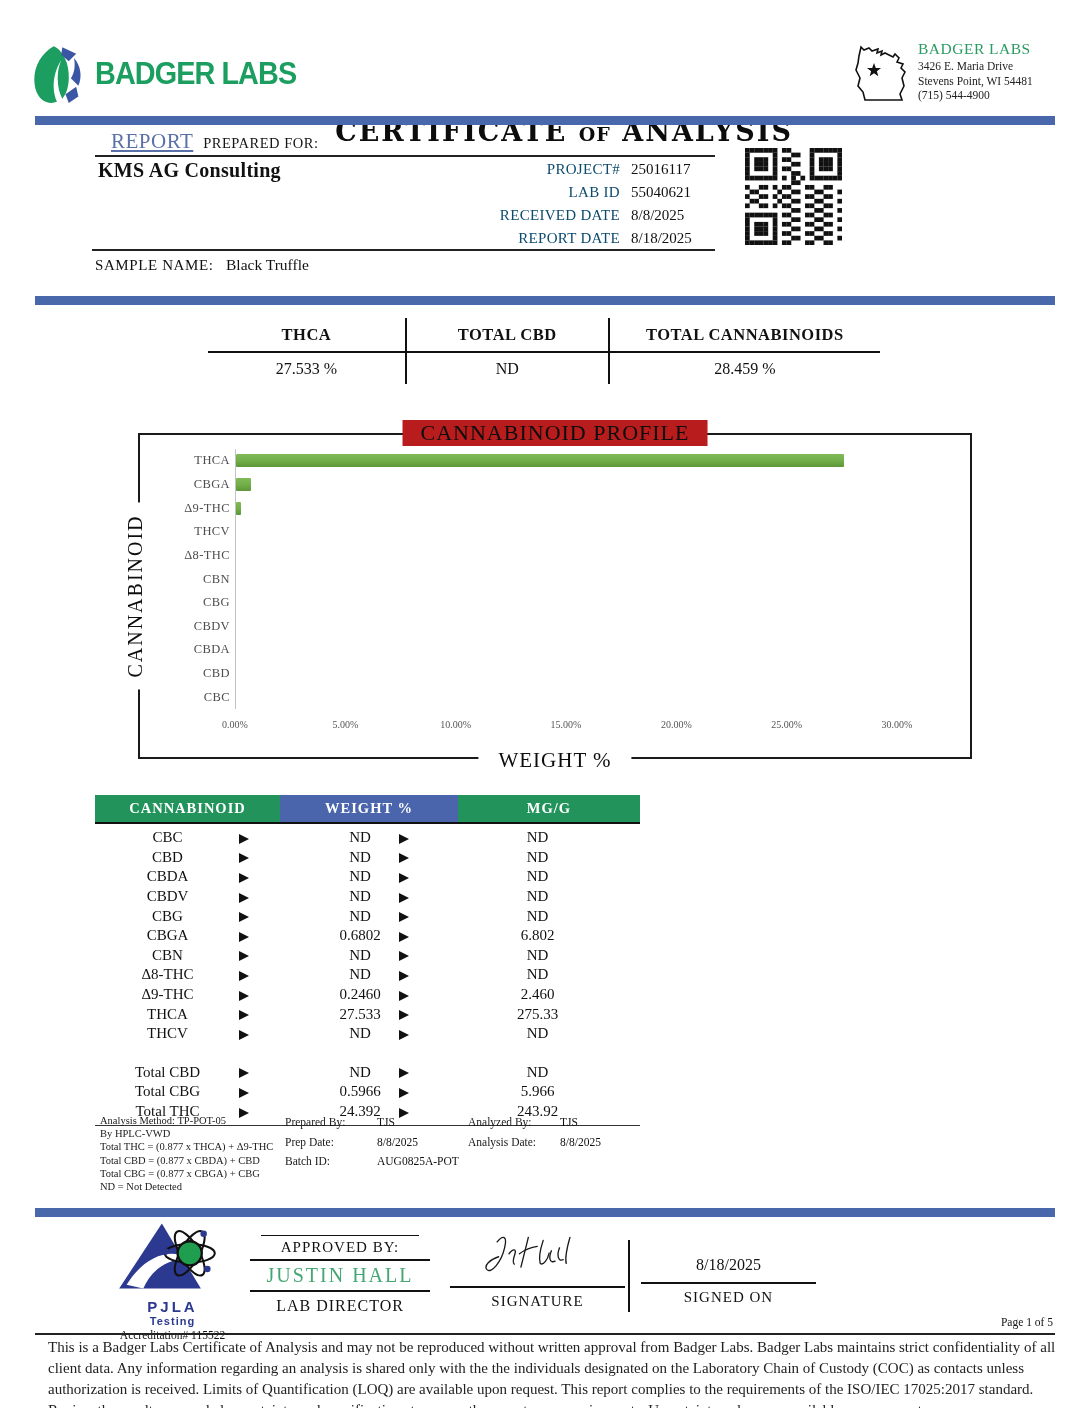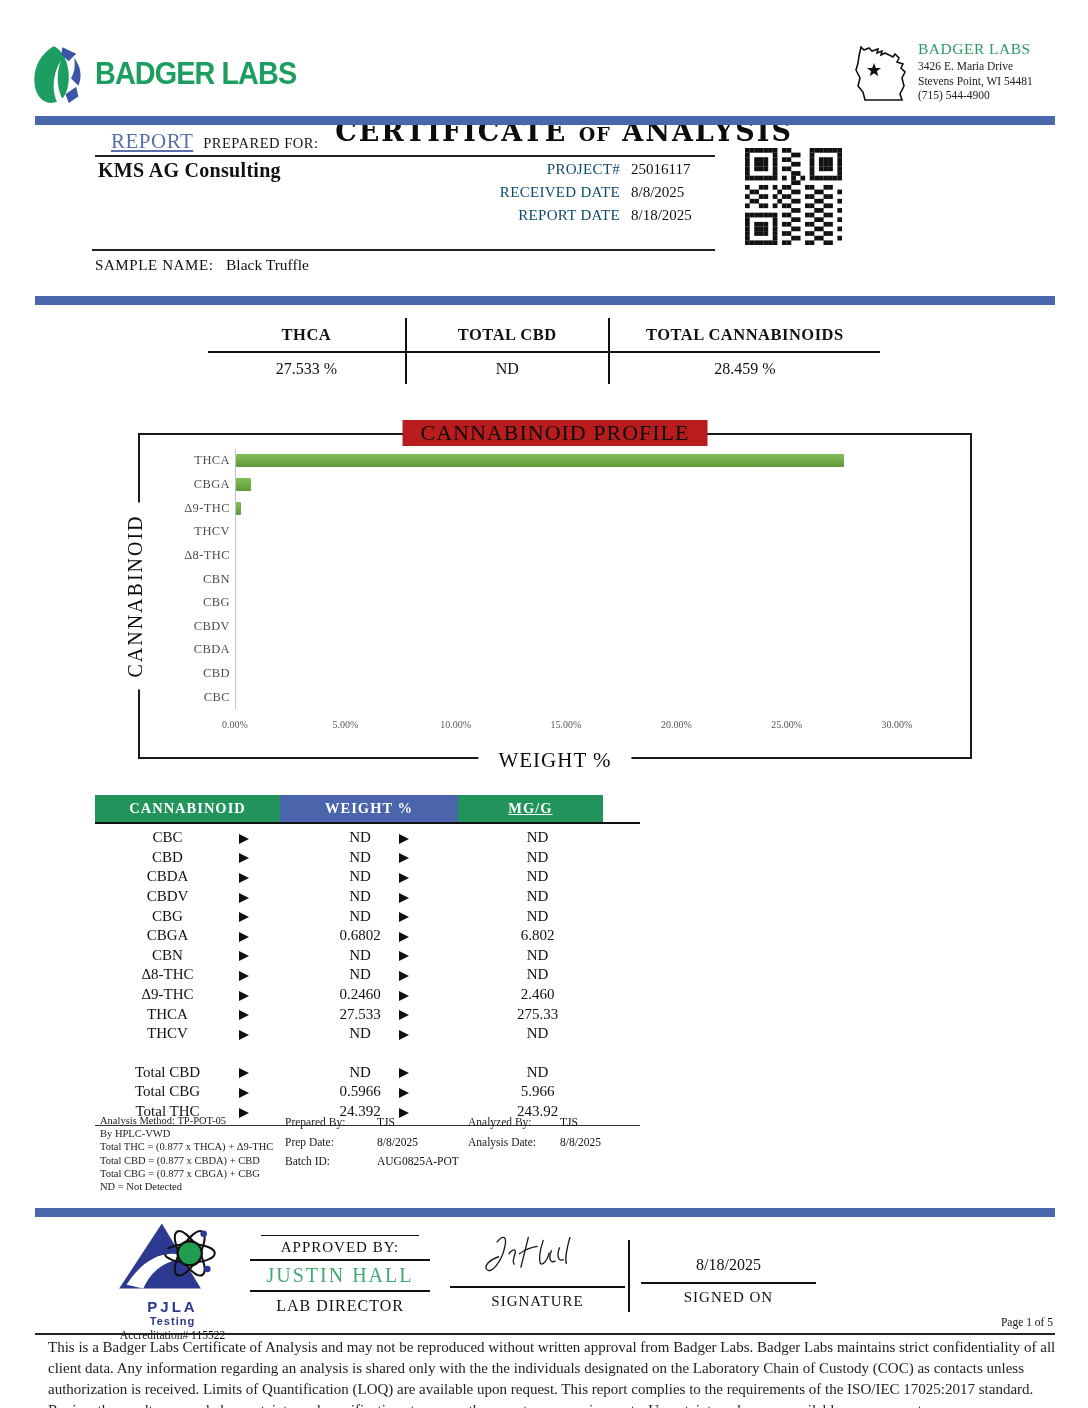--- a/index.html
+++ b/index.html
@@ -152,20 +152,24 @@
     <span class="prepared">PREPARED FOR:</span>
   </div>
   <div class="line" style="left:95px;top:155px;width:620px;height:2px;"></div>
 
   <div class="abs client">KMS AG Consulting</div>
 
   <div class="abs fields" id="report-fields">
       <div class="frow">
         <span class="flabel">PROJECT#</span>
         <span class="fvalue">25016117</span>
+      </div>
+      <div class="frow">
+        <span class="flabel">LAB ID</span>
+        <span class="fvalue">55040621</span>
       </div>
       <div class="frow">
         <span class="flabel">RECEIVED DATE</span>
         <span class="fvalue">8/8/2025</span>
       </div>
       <div class="frow">
         <span class="flabel">REPORT DATE</span>
         <span class="fvalue">8/18/2025</span>
       </div>
     </div>
@@ -445,21 +449,21 @@
         <span style="left: 66.6667%;">20.00%</span>
         <span style="left: 83.3333%;">25.00%</span>
         <span style="left: 100%;">30.00%</span>
       </div>
   </div>
 
   <div class="abs rtable">
     <div class="thead">
       <div class="thcell th-green" style="width:185px;">CANNABINOID</div>
       <div class="thcell th-blue" style="width:178px;">WEIGHT %</div>
-      <div class="thcell th-green" style="width:145px;text-decoration:underline;">MG/G</div>
+      <div class="thcell th-green" style="width:182px;">MG/G</div>
     </div>
     <div class="tbody" id="table-body">
         <div class="trow">
           <span class="tname">CBC</span>
           <span><span class="arr"></span></span>
           <span class="tval">ND</span>
           <span><span class="arr"></span></span>
           <span class="tval">ND</span>
         </div>
         <div class="trow">

